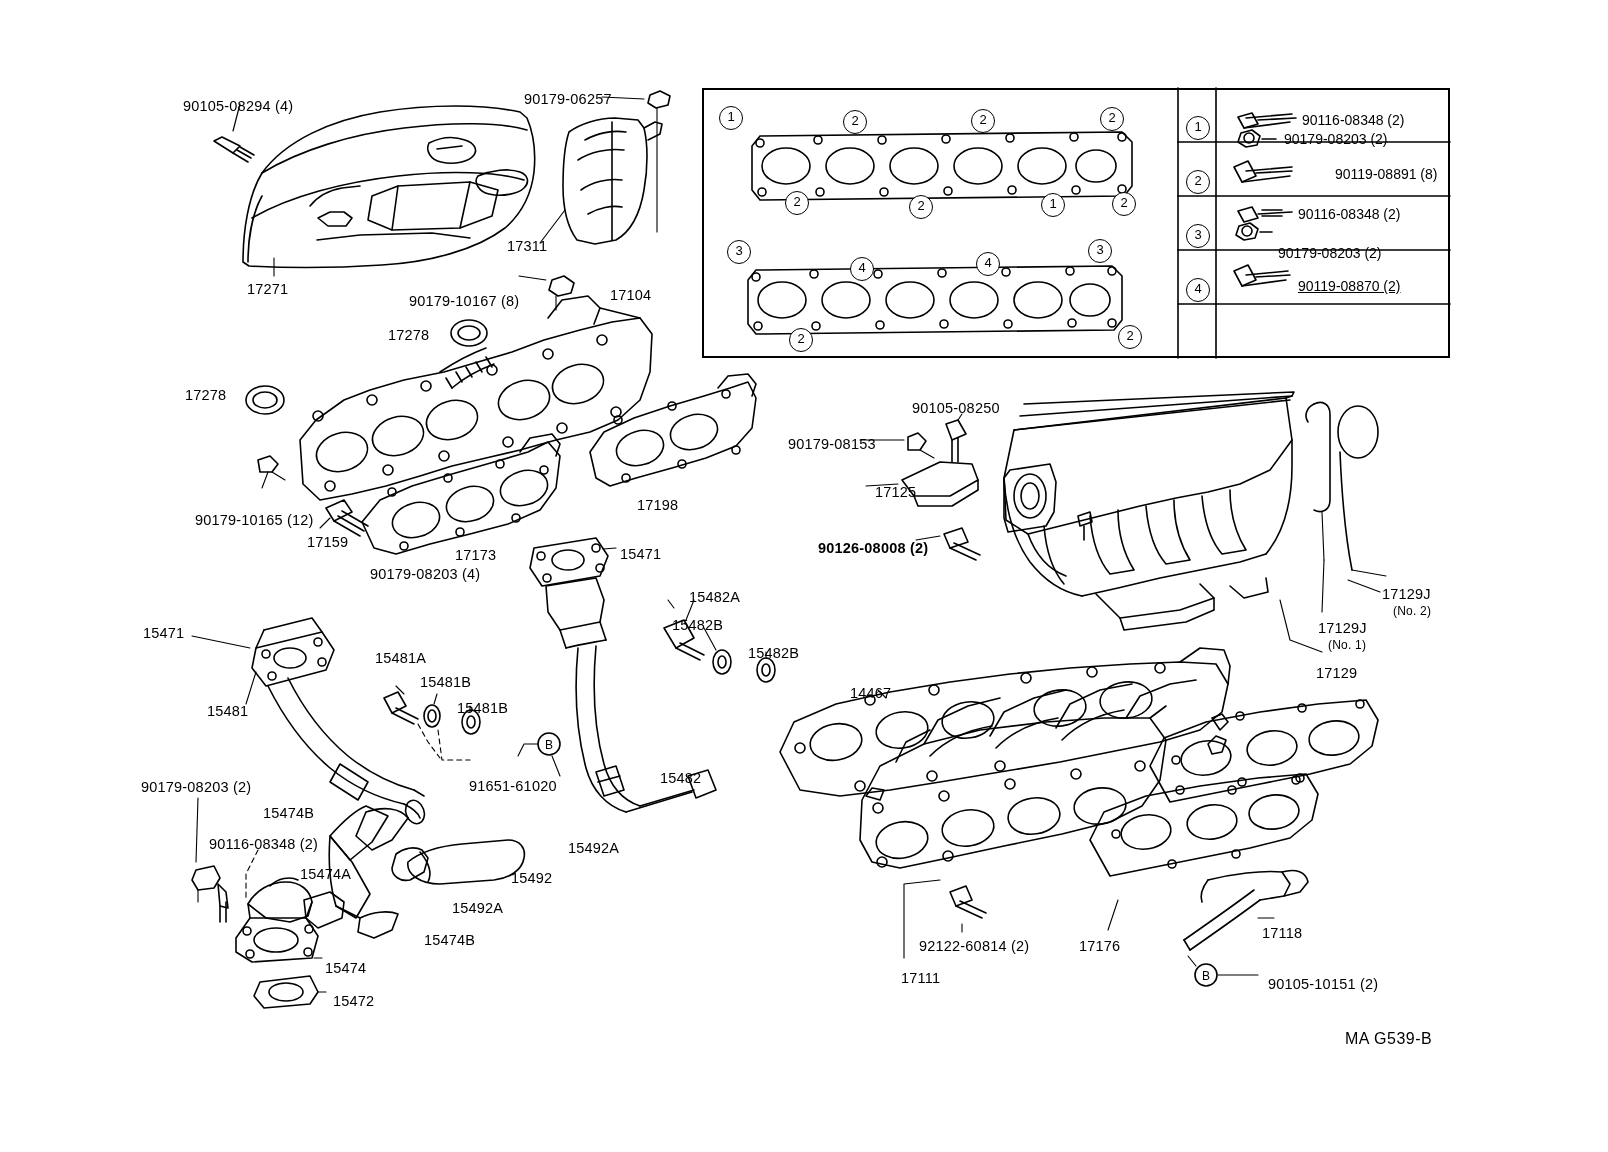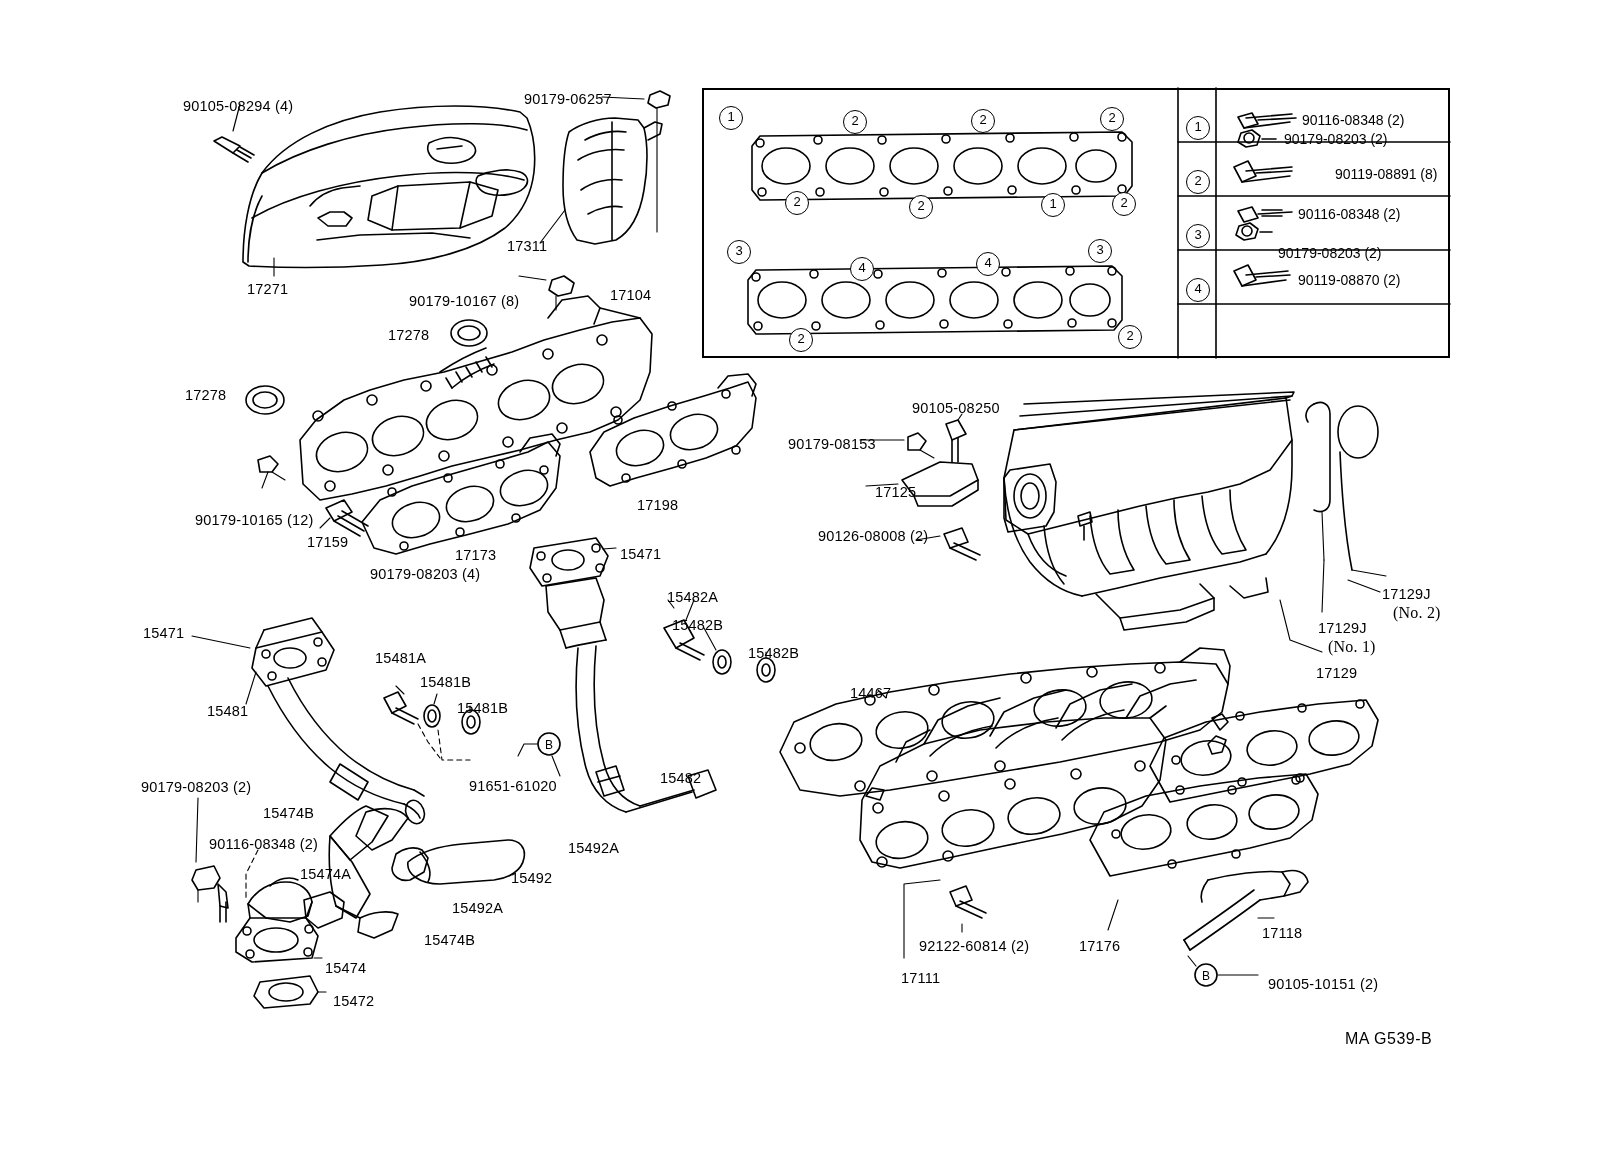--- a/index.html
+++ b/index.html
@@ -13,21 +13,21 @@
   }
   .canvas{position:absolute;left:0;top:0;width:1608px;height:1152px;}
   svg.art{position:absolute;left:0;top:0;width:1608px;height:1152px;}
   .lbl{
     position:absolute;
     font-size:14.5px;
     letter-spacing:0.2px;
     white-space:nowrap;
     font-family:"Liberation Sans", sans-serif;
   }
-  .lbl.sm{font-size:16px;font-family:Liberation Serif, serif;}
+  .lbl.sm{font-size:12px;}
   .legend-box{
     position:absolute;
     border:2px solid #000;
     box-sizing:border-box;
   }
   .lgrow{
     position:absolute;
     font-size:14px;
     white-space:nowrap;
   }
@@ -486,21 +486,21 @@
 <div class="circnum" style="left:1186px;top:116px;">1</div>
 <div class="circnum" style="left:1186px;top:170px;">2</div>
 <div class="circnum" style="left:1186px;top:224px;">3</div>
 <div class="circnum" style="left:1186px;top:278px;">4</div>
 
 <div class="lgrow" style="left:1302px;top:112px;">90116-08348 (2)</div>
 <div class="lgrow" style="left:1284px;top:131px;">90179-08203 (2)</div>
 <div class="lgrow" style="left:1298px;top:166px;margin-left:37px;">90119-08891 (8)</div>
 <div class="lgrow" style="left:1298px;top:206px;">90116-08348 (2)</div>
 <div class="lgrow" style="left:1278px;top:245px;">90179-08203 (2)</div>
-<div class="lgrow" style="left:1298px;top:272px;">90119-08870 (2)</div>
+<div class="lgrow" style="left:1298px;top:278px;text-decoration:underline;">90119-08870 (2)</div>
 
 <div class="circnum" style="left:719px;top:106px;">1</div>
 <div class="circnum" style="left:843px;top:110px;">2</div>
 <div class="circnum" style="left:971px;top:109px;">2</div>
 <div class="circnum" style="left:1100px;top:107px;">2</div>
 <div class="circnum" style="left:785px;top:191px;">2</div>
 <div class="circnum" style="left:909px;top:195px;">2</div>
 <div class="circnum" style="left:1041px;top:193px;">1</div>
 <div class="circnum" style="left:1112px;top:192px;">2</div>
 <div class="circnum" style="left:727px;top:240px;">3</div>
@@ -517,21 +517,21 @@
 <div class="lbl" style="left:409px;top:271px;margin-top:22px;">90179-10167 (8)</div>
 <div class="lbl" style="left:610px;top:287px;">17104</div>
 <div class="lbl" style="left:388px;top:327px;">17278</div>
 <div class="lbl" style="left:185px;top:387px;">17278</div>
 <div class="lbl" style="left:195px;top:512px;">90179-10165 (12)</div>
 <div class="lbl" style="left:307px;top:534px;">17159</div>
 <div class="lbl" style="left:455px;top:547px;">17173</div>
 <div class="lbl" style="left:637px;top:497px;">17198</div>
 <div class="lbl" style="left:620px;top:546px;">15471</div>
 <div class="lbl" style="left:370px;top:566px;">90179-08203 (4)</div>
-<div class="lbl" style="left:667px;top:589px;">15482A</div>
+<div class="lbl" style="left:689px;top:589px;">15482A</div>
 <div class="lbl" style="left:672px;top:617px;">15482B</div>
 <div class="lbl" style="left:748px;top:645px;">15482B</div>
 <div class="lbl" style="left:143px;top:625px;">15471</div>
 <div class="lbl" style="left:375px;top:650px;">15481A</div>
 <div class="lbl" style="left:420px;top:674px;">15481B</div>
 <div class="lbl" style="left:457px;top:700px;">15481B</div>
 <div class="lbl" style="left:207px;top:703px;">15481</div>
 <div class="lbl" style="left:469px;top:778px;">91651-61020</div>
 <div class="lbl" style="left:660px;top:770px;">15482</div>
 <div class="lbl" style="left:141px;top:779px;">90179-08203 (2)</div>
@@ -540,21 +540,21 @@
 <div class="lbl" style="left:209px;top:836px;">90116-08348 (2)</div>
 <div class="lbl" style="left:300px;top:866px;">15474A</div>
 <div class="lbl" style="left:511px;top:870px;">15492</div>
 <div class="lbl" style="left:452px;top:900px;">15492A</div>
 <div class="lbl" style="left:424px;top:932px;">15474B</div>
 <div class="lbl" style="left:325px;top:960px;">15474</div>
 <div class="lbl" style="left:333px;top:993px;">15472</div>
 <div class="lbl" style="left:912px;top:400px;">90105-08250</div>
 <div class="lbl" style="left:788px;top:436px;">90179-08153</div>
 <div class="lbl" style="left:831px;top:484px;margin-left:44px;">17125</div>
-<div class="lbl" style="left:818px;top:528px;">90126-08008 (2)</div>
+<div class="lbl" style="left:818px;top:540px;font-weight:bold;">90126-08008 (2)</div>
 <div class="lbl" style="left:1382px;top:586px;">17129J</div>
 <div class="lbl sm" style="left:1393px;top:604px;">(No. 2)</div>
 <div class="lbl" style="left:1318px;top:620px;">17129J</div>
 <div class="lbl sm" style="left:1328px;top:638px;">(No. 1)</div>
 <div class="lbl" style="left:1316px;top:665px;">17129</div>
 <div class="lbl" style="left:850px;top:685px;">14467</div>
 <div class="lbl" style="left:919px;top:938px;">92122-60814 (2)</div>
 <div class="lbl" style="left:901px;top:970px;">17111</div>
 <div class="lbl" style="left:1079px;top:938px;">17176</div>
 <div class="lbl" style="left:1262px;top:925px;">17118</div>

